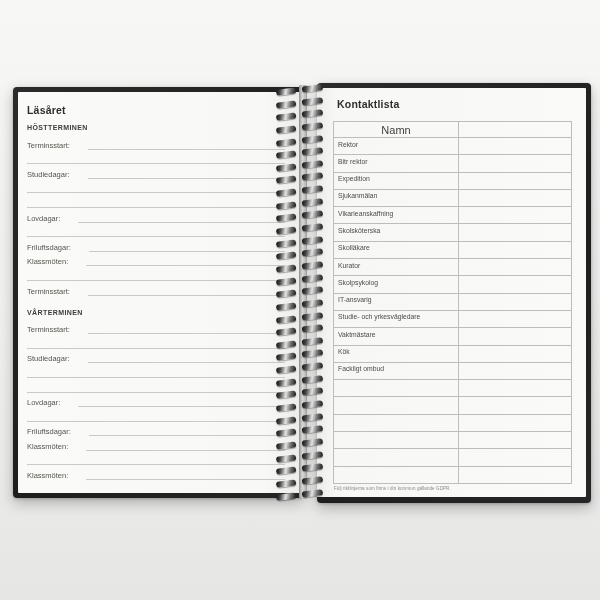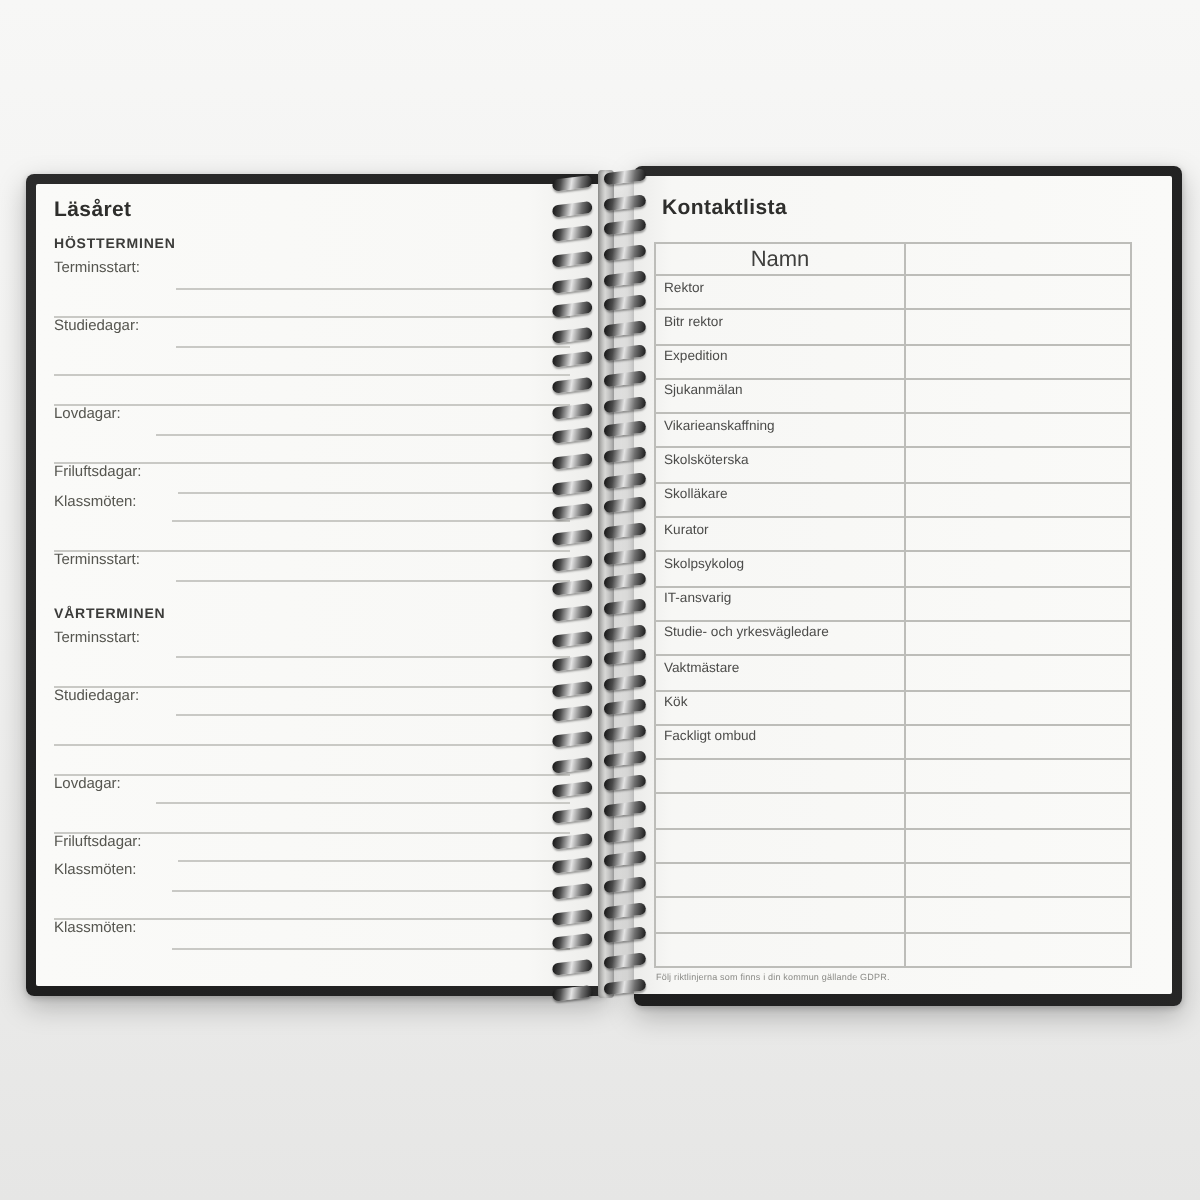--- a/index.html
+++ b/index.html
@@ -30,38 +30,38 @@
     top: 5px; left: 5px; bottom: 5px; right: 0;
     background: linear-gradient(90deg, #fafaf8 0%, #f8f8f6 86%, #ececea 99%);
     border-radius: 1px 0 0 1px;
   }
   .paper-right {
     top: 5px; right: 5px; bottom: 6px; left: 0;
     background: linear-gradient(90deg, #ececea 0%, #f7f7f5 7%, #fafaf8 100%);
     border-radius: 0 1px 1px 0;
   }
   
-  .left-content { padding: 7px 19px 0 9px; }
+  .left-content { padding: 12px 19px 0 9px; }
   .page-title {
     font-size: 10.5px; font-weight: 700; color: #2e2e2c;
     letter-spacing: 0.2px; line-height: 13px; margin: 0 0 6px 0;
   }
   .sec-heading {
     font-size: 7px; font-weight: 700; color: #3c3c3a;
     letter-spacing: 0.4px; line-height: 9px; margin: 0 0 3px 0;
   }
   .section + .section { margin-top: 12px; }
-  .line-row { display: flex; height: 14.6px; gap: 16px; }
+  .line-row { display: flex; align-items: flex-end; height: 14.6px; gap: 16px; }
   .field-label {
     font-size: 7.5px; color: #55554f; line-height: 8px;
     padding-right: 2px; white-space: nowrap;
   }
   .rule { flex: 1; border-bottom: 1px solid #c9c9c5; height: 100%; }
   
-  .right-content { padding: 10px 16px 0 10px; }
+  .right-content { padding: 10px 16px 0 16px; }
   .right-content .page-title { margin: 0 0 10px 4px; }
   table.contact {
     border-collapse: collapse;
     width: 238px;
     table-layout: fixed;
     background: transparent;
     border: 1px solid #8e8e8b;
   }
   table.contact th, table.contact td { border: 1px solid #bdbdb9; }
   table.contact th {

